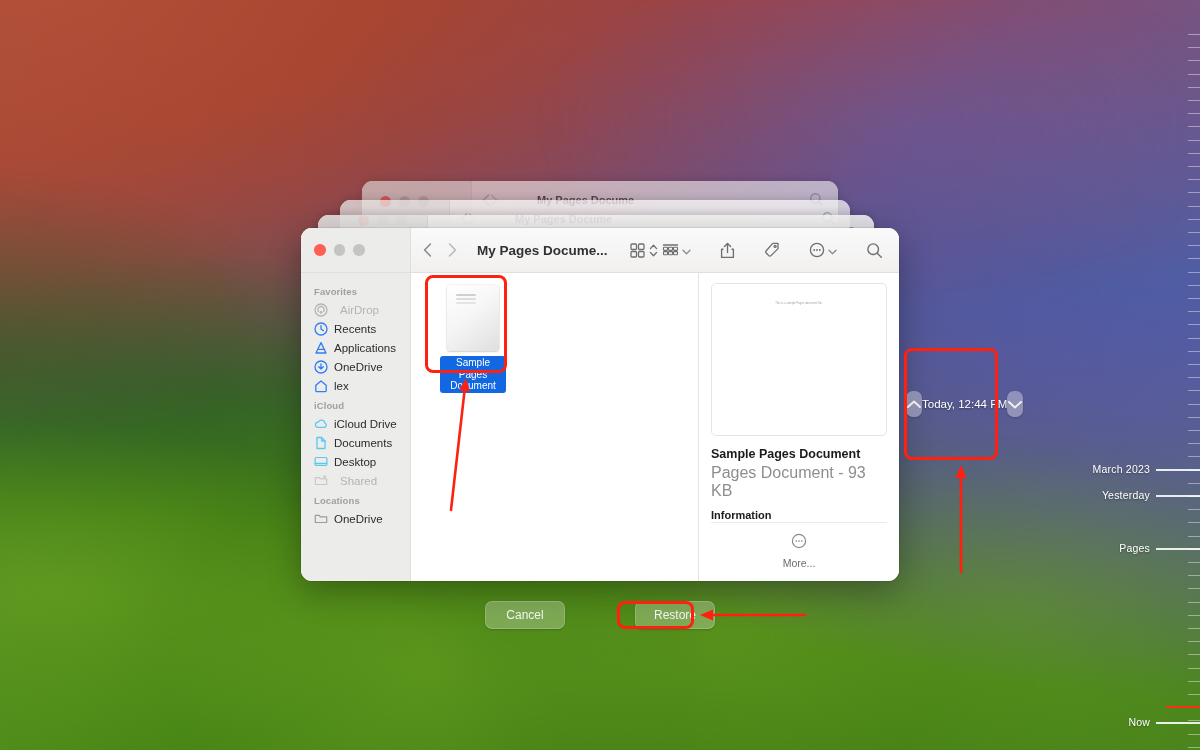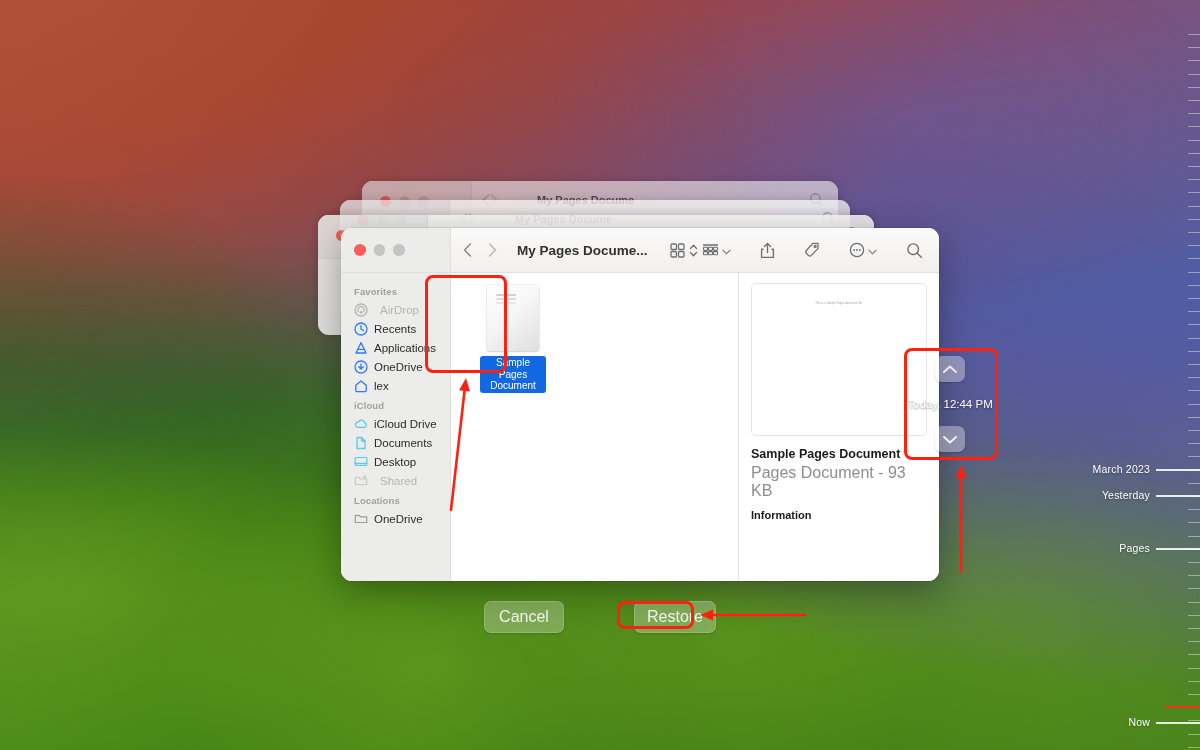--- a/index.html
+++ b/index.html
@@ -82,21 +82,21 @@
     font-size:11px; font-weight:bold; color:#3a3a3a;
   }
   .sw-nav { position:absolute; left:120px; top:13px; font-size:13px; color:#b8b8b8; letter-spacing:9px; }
   .sw-icons { position:absolute; right:14px; top:11px; display:flex; gap:20px; align-items:center; color:#8d8d8d; }
 
   
   #finder {
     position:absolute; left:301px; top:228px; width:598px; height:353px;
     background:#ffffff; border-radius:11px;
     box-shadow:0 10px 34px rgba(0,0,0,.32), 0 0 0 .5px rgba(0,0,0,.14);
-    overflow:hidden; display:flex; flex-direction:column;margin-left:40px;
+    overflow:hidden; display:flex; flex-direction:column;
   }
   #finder-toolbar {
     height:45px; flex:0 0 45px; display:flex; align-items:center;
     background:linear-gradient(#fbfafa,#f1f0ef);
     border-bottom:1px solid #e0dfde;
   }
   #tb-left { width:110px; flex:0 0 110px; display:flex; align-items:center; padding-left:13px; background:#ececeb; height:100%; border-right:1px solid #e0dfde;}
   .lights { display:flex; gap:8px; }
   .lights i { width:11.5px; height:11.5px; border-radius:50%; display:block; }
   #tb-right { flex:1; display:flex; align-items:center; padding:0 14px 0 12px; height:100%; }
@@ -172,21 +172,21 @@
   #preview-more {
     margin-top:auto; border-top:1px solid #ebeaea;
     padding:10px 0 12px 0; display:flex; flex-direction:column;
     align-items:center; gap:4px; color:#767676;
   }
   #preview-more-label { font-size:10.5px; color:#6d6d6d; }
 
   
   #tm-nav {
     position:absolute; left:906px; top:350px; width:88px; height:108px;
-    display:flex; flex-direction:column; align-items:center; justify-content:space-between;
+    display:flex; align-items:center; justify-content:space-between;
     padding:6px 0;
   }
   .tm-arrow {
     width:30px; height:26px; border-radius:7px;
     background:rgba(255,255,255,.34);
     display:flex; align-items:center; justify-content:center;
     box-shadow:0 1px 2px rgba(0,0,0,.18);
   }
   #tm-date {
     font-size:11.5px; color:#ffffff; font-weight:500; white-space:nowrap;
@@ -194,21 +194,21 @@
   }
 
   
   #actions {
     position:absolute; left:0; top:601px; width:1200px;
     display:flex; justify-content:center; gap:70px;
   }
   .act-btn {
     min-width:80px; padding:6px 12px; border-radius:7px;
     background:rgba(255,255,255,.26);
-    color:#f2f2f2; font-size:16px; text-align:center;
+    color:#f2f2f2; font-size:12px; text-align:center;
     box-shadow:0 1px 2px rgba(0,0,0,.18);
     border:.5px solid rgba(255,255,255,.18);
   }
 
   
   .ann-box {
     position:absolute; border:3px solid #ff2010; border-radius:8px;
     pointer-events:none;
   }
   .ann-arrow { position:absolute; pointer-events:none; }
@@ -557,20 +557,31 @@
       </div>
     </div>
 
     <div id="preview">
       <div id="preview-doc">
         <div id="preview-doc-line">This is a sample Pages document file.</div>
       </div>
       <div id="preview-name">Sample Pages Document</div>
       <div id="preview-meta">Pages Document - 93 KB</div>
       <div id="preview-info">Information</div>
+      <div id="preview-more">
+        <span>
+          <svg width="16" height="16" viewBox="0 0 16 16">
+            <circle cx="8" cy="8" r="6.6" fill="none" stroke="#8a8a8a" stroke-width="1.2"></circle>
+            <circle cx="5.3" cy="8" r=".85" fill="#8a8a8a"></circle>
+            <circle cx="8" cy="8" r=".85" fill="#8a8a8a"></circle>
+            <circle cx="10.7" cy="8" r=".85" fill="#8a8a8a"></circle>
+          </svg>
+        </span>
+        <span id="preview-more-label">More...</span>
+      </div>
     </div>
   </div>
 </div>
 
 <div id="tm-nav">
   <div class="tm-arrow">
     <svg width="16" height="11" viewBox="0 0 16 11">
         <path d="M2 8 8 2.6 14 8" fill="none" stroke="#f0e9ea" stroke-width="2" stroke-linecap="round" stroke-linejoin="round"></path>
       </svg>
   </div>

